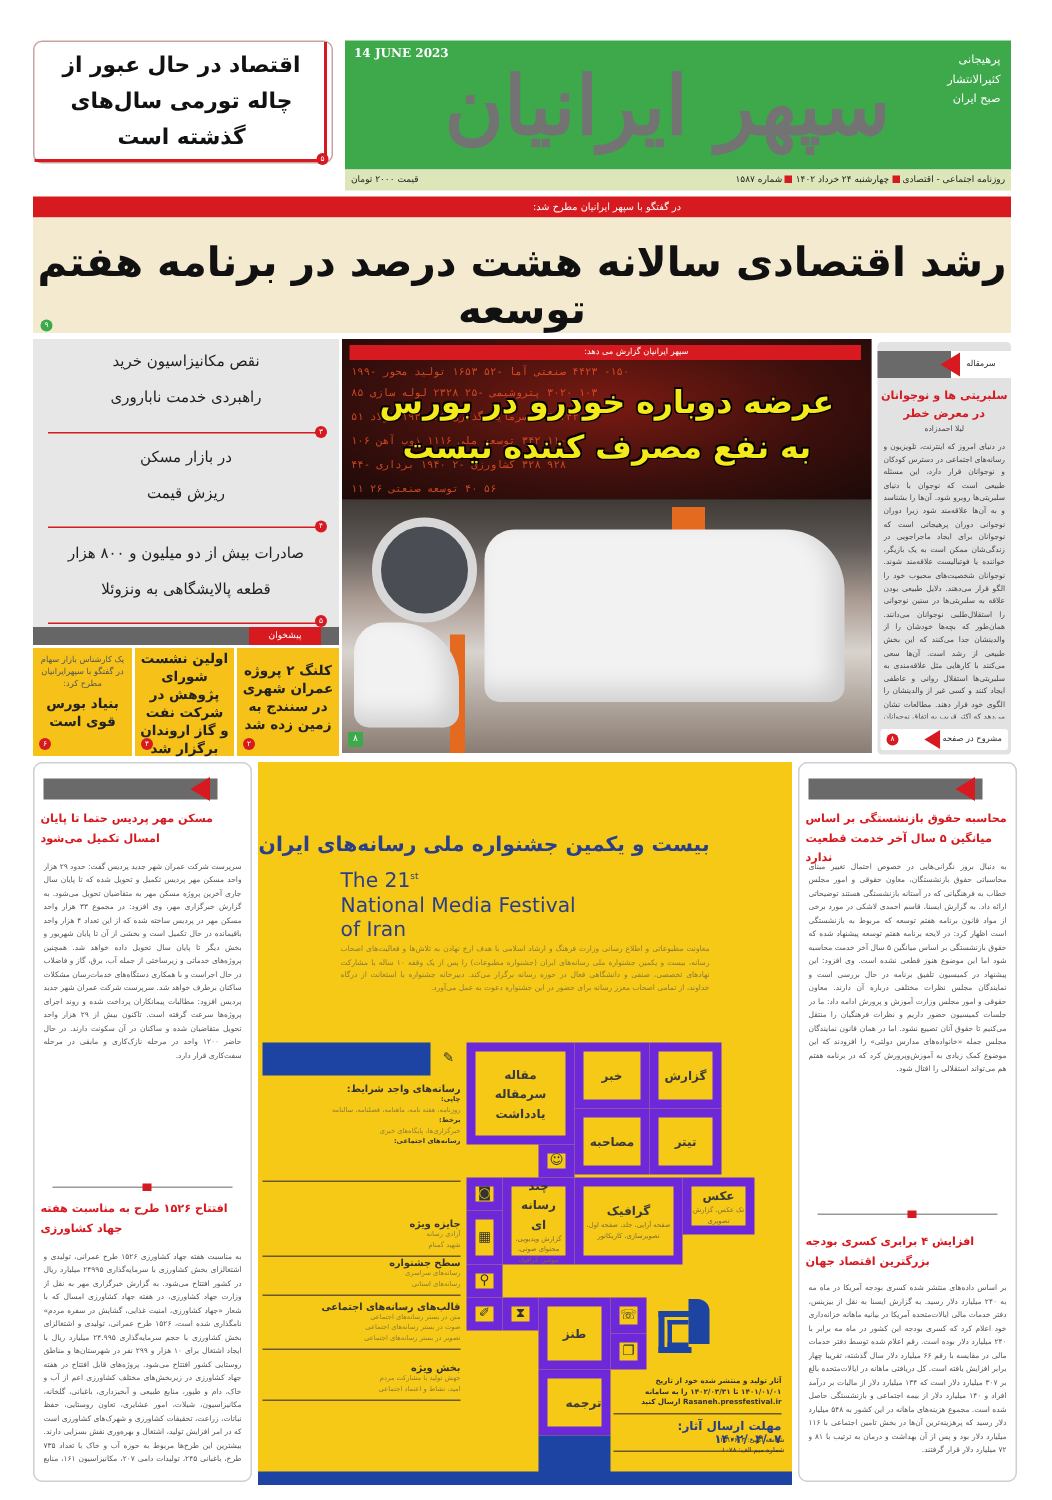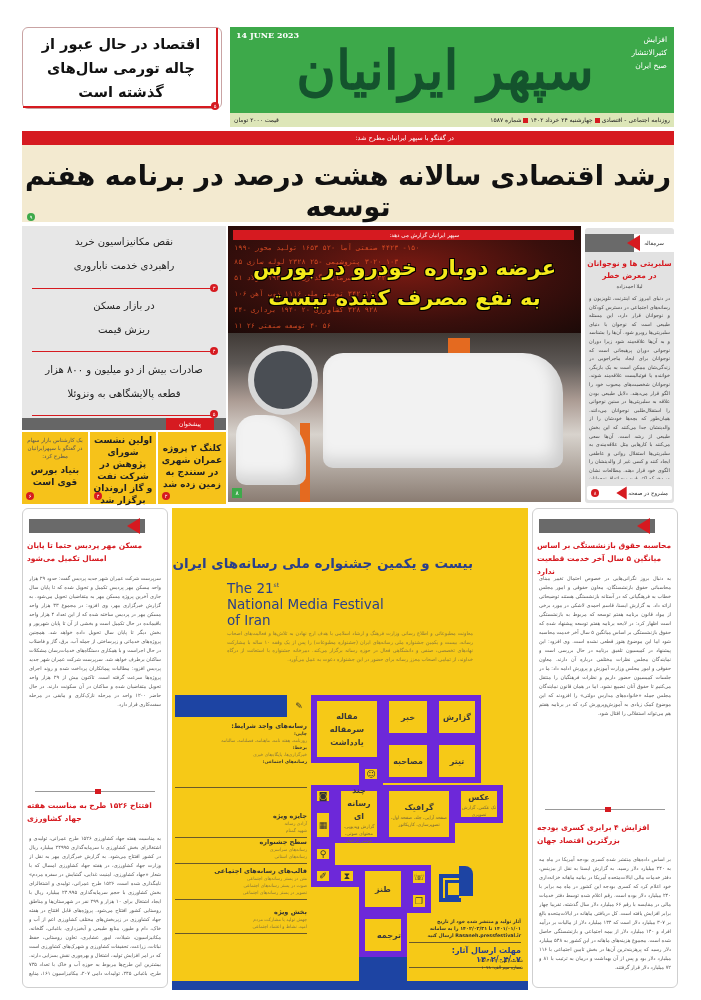--- a/index.html
+++ b/index.html
@@ -3,21 +3,21 @@
 <meta charset="utf-8">
 <style>
   * { box-sizing: border-box; margin: 0; padding: 0; }
   html, body { width: 701px; height: 1000px; background: #ffffff; overflow: hidden; }
   body { font-family: "DejaVu Sans", sans-serif; position: relative; direction: rtl; }
   .abs { position: absolute; }
 
   
   .mast-green { left: 230px; top: 27px; width: 444px; height: 86px; background: #3da94a; }
   .mast-date { left: 236px; top: 30px; color: #fff; font-size: 8px; font-weight: bold; direction: ltr; font-family: "DejaVu Serif", serif; }
-  .mast-logo { left: 285px; top: 30px; width: 320px; height: 80px; color: #14532d; font-family: "DejaVu Serif", serif; font-size: 54px; font-weight: bold; line-height: 80px; text-align: center; letter-spacing: -2px; }
+  .mast-logo { left: 285px; top: 30px; width: 320px; height: 80px; color: #737373; font-family: "DejaVu Serif", serif; font-size: 54px; font-weight: bold; line-height: 80px; text-align: center; letter-spacing: -2px; }
   .mast-tag { right: 34px; top: 33px; color: #fff; font-size: 7.5px; line-height: 13px; text-align: right; }
   .mast-strip { left: 230px; top: 113px; width: 444px; height: 14px; background: #dde6b8; font-size: 6px; line-height: 14px; color: #222; }
   .mast-strip .left { position: absolute; left: 4px; top: 0; direction: rtl; }
   .mast-strip .right { position: absolute; right: 4px; top: 0; }
   .sq { display: inline-block; width: 5px; height: 5px; background: #d61a20; margin: 0 2px; vertical-align: middle; }
 
   .promo-box { left: 22px; top: 27px; width: 200px; height: 82px; border: 1px solid #c9a3a3; border-radius: 6px; background: #fff; }
   .promo-inner { position: absolute; left: 0; top: 0; width: 195px; height: 80px; border-right: 2px solid #d61a20; border-bottom: 2px solid #d61a20; }
   .promo-text { position: absolute; left: 6px; top: 4px; width: 184px; text-align: center; font-size: 14.5px; font-weight: bold; line-height: 24px; color: #111; }
   .dot { display: inline-block; width: 8px; height: 8px; border-radius: 50%; background: #d61a20; color: #fff; font-size: 5px; line-height: 8px; text-align: center; }
@@ -89,21 +89,21 @@
   .ad-deadline { position: absolute; left: 180px; width: 90px; text-align: right; }
   .icon-cell { font-size: 9px; color: #333; font-weight: normal; }
 </style>
 </head>
 <body>
 
 <div class="abs mast-green"></div>
 <div class="abs mast-date">14 JUNE 2023</div>
 <div class="abs mast-logo">سپهر ایرانیان</div>
 <div class="abs mast-tag">
-  <div>افزایش</div>
+  <div>پرهیجانی</div>
   <div>کثیرالانتشار</div>
   <div>صبح ایران</div>
 </div>
 <div class="abs mast-strip">
   <span class="right">
     <span>روزنامه اجتماعی - اقتصادی</span><span class="sq"></span><span>چهارشنبه ۲۴ خرداد ۱۴۰۲</span><span class="sq"></span><span>شماره ۱۵۸۷</span>
   </span>
   <span class="left">قیمت ۲۰۰۰ تومان</span>
 </div>
 

